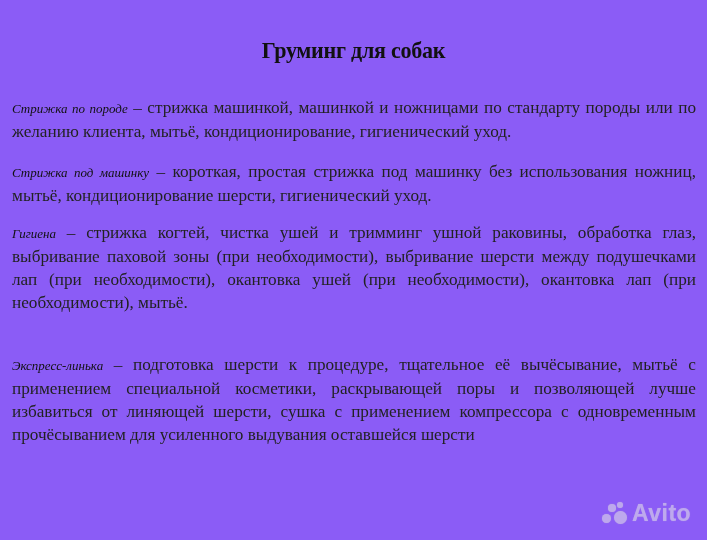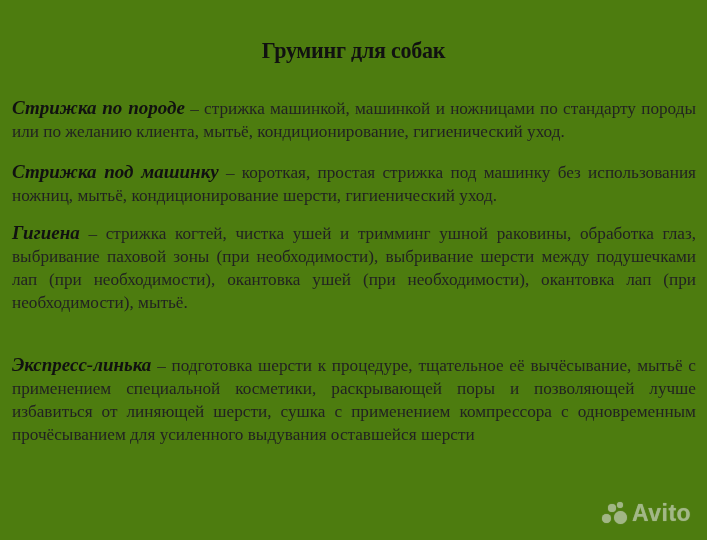--- a/index.html
+++ b/index.html
@@ -12,21 +12,21 @@
       height: 540px;
       position: relative;
       overflow: hidden;
       font-family: "Liberation Serif", "DejaVu Serif", serif;
       color: #1a1a1a;
     }
     .page {
       position: absolute;
       left: 0; top: 0;
       width: 707px; height: 540px;
-      background: #4d7c0f;
+      background: #8b5cf6;
     }
     .title {
       position: absolute;
       left: 0;
       width: 707px;
       top: 37px;
       text-align: center;
       font-weight: bold;
       font-size: 24px;
       letter-spacing: -0.3px;
@@ -37,23 +37,23 @@
     .para {
       position: absolute;
       left: 12px;
       width: 684px;
       font-size: 17.2px;
       line-height: 23px;
       text-align: justify;
       color: #222;
     }
     .para .term {
-      font-weight: bold;
+      font-weight: normal;
       font-style: italic;
-      font-size: 19px;
+      font-size: 13px;
       color: #111;
     }
     .p1 { top: 96px; }
     .p2 { top: 160px; }
     .p3 { top: 221px; }
     .p4 { top: 305px; margin-top: 48px; }
     .p5 { top: 409px; }
     .watermark {
       position: absolute;
       left: 602px;

